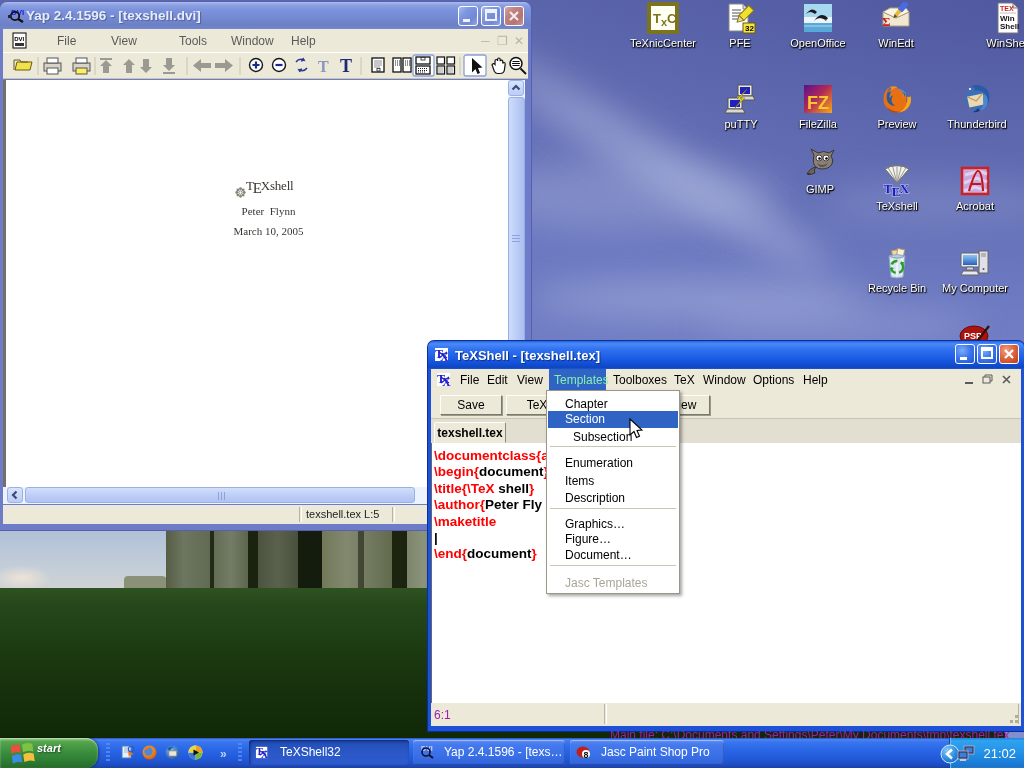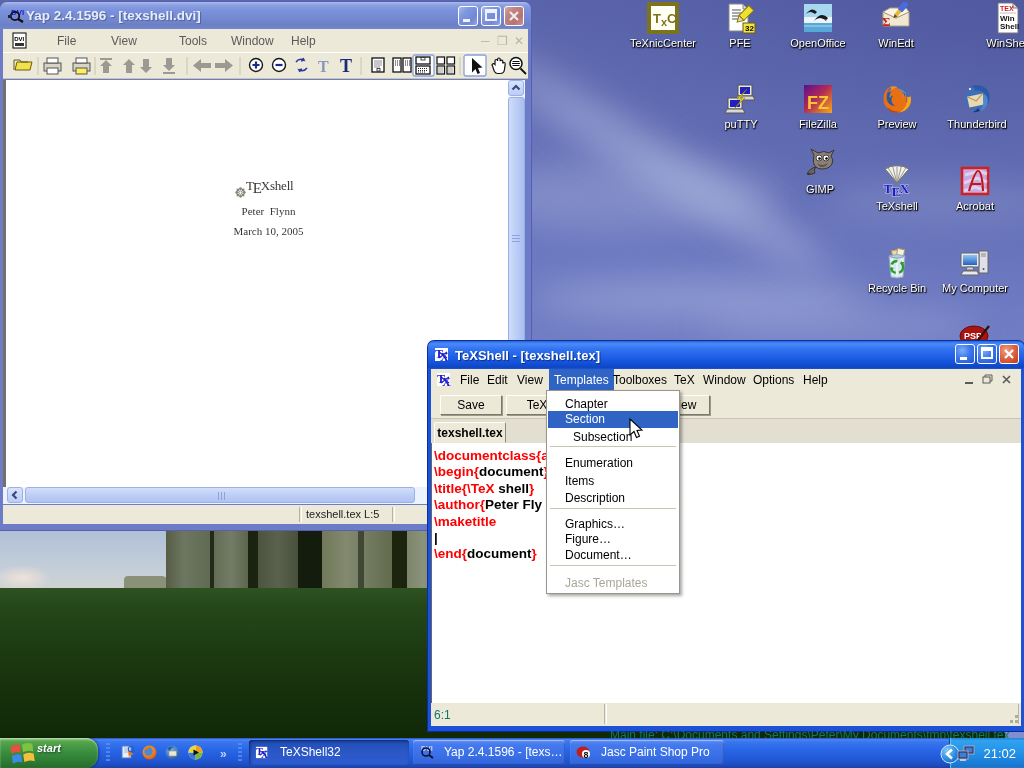--- a/index.html
+++ b/index.html
@@ -79,21 +79,21 @@
 #ts-menu { position:absolute; left:3px; top:28px; right:3px; height:22px; background:#ece9d8; font-size:12px; color:#000; }
 #ts-menu span { position:absolute; top:4px; }
 #ts-tools { position:absolute; left:3px; top:50px; right:3px; height:28px; background:#ece9d8; border-bottom:1px solid #c9c5b2; }
 .tsbtn { position:absolute; top:4px; height:20px; background:#ece9d8; border:1px solid; border-color:#fffdf4 #7a7a6a #7a7a6a #fffdf4; box-shadow:1px 1px 0 #9a9a8a; font-size:12px; text-align:center; color:#000; }
 #ts-tabrow { position:absolute; left:3px; top:78px; right:3px; height:24px; background:#e2ded0; }
 #ts-tab { position:absolute; left:3px; top:3px; width:72px; height:21px; background:#ece9d8; border:1px solid; border-color:#fff #8a8a7a transparent #fff; border-radius:2px 2px 0 0; font-size:12px; font-weight:bold; text-align:center; padding-top:3px; }
 #ts-edit { position:absolute; left:3px; top:102px; right:3px; bottom:28px; background:#fff; overflow:hidden; border-left:1px solid #6a685a;
   font-family:"Liberation Sans", sans-serif; font-weight:bold; font-size:13.5px; }
 #ts-edit .ln { position:absolute; left:2px; white-space:pre; }
 #ts-edit .r { color:#f00; } #ts-edit .k { color:#000000; }
-#ts-status { position:absolute; left:3px; bottom:5px; right:3px; height:23px; background:#ece9d8; font-size:12px; color:#0f766e; }
+#ts-status { position:absolute; left:3px; bottom:5px; right:3px; height:23px; background:#ece9d8; font-size:12px; color:#a21caf; }
 #ts-bot { position:absolute; left:0; bottom:0; width:100%; height:5px; background:#1c51d8; }
 
 
 #tmenu { position:absolute; left:546px; top:390px; width:134px; height:204px; background:#fff;
   border:1px solid #9a978a; box-shadow:2px 2px 3px rgba(0,0,0,.35); font-size:12px; color:#000; z-index:60; }
 #tmenu .mi { position:absolute; left:18px; white-space:nowrap; }
 #tmenu .hl { position:absolute; left:1px; right:1px; height:17px; background:#2f63c4; }
 #tmenu .sep { position:absolute; left:3px; right:3px; height:1px; background:#c8c5b2; }
 </style>
 </head>
@@ -506,21 +506,21 @@
   <div id="ts-menu">
     <svg style="position:absolute;left:6px;top:2px;" width="17" height="17" viewBox="0 0 17 17">
       <rect x="0" y="2" width="13" height="13" fill="#fff"></rect>
       <text x="0" y="12" font-size="12" font-weight="bold" fill="#2222cc" font-family="Liberation Serif">T</text>
       <text x="5" y="15" font-size="12" font-weight="bold" fill="#2222cc" font-family="Liberation Serif">X</text>
       <path d="M4 6 l8 6 M12 6 l-8 6" stroke="#2222cc" stroke-width="1.4" fill="none"></path>
     </svg>
     <span style="left:29px;">File</span>
       <span style="left:56px;">Edit</span>
       <span style="left:86px;">View</span>
-    <span style="left:118px;width:65px;top:0;height:22px;background:#2f63c4;color:#ffffff;padding:4px 12px 0 5px;">Templates</span>
+    <span style="left:118px;width:57px;top:0;height:22px;background:#2f63c4;color:#86efac;padding:4px 12px 0 5px;">Templates</span>
     <span style="left:182px;">Toolboxes</span>
       <span style="left:243px;">TeX</span>
       <span style="left:272px;">Window</span>
       <span style="left:322px;">Options</span>
       <span style="left:372px;">Help</span>
     <svg style="position:absolute;right:6px;top:4px;" width="52" height="14" viewBox="0 0 52 14">
       <rect x="2" y="9" width="8" height="2" fill="#5a5a5a"></rect>
       <g stroke="#5a5a5a" fill="none">
           <rect x="20" y="4" width="7" height="6"></rect>
           <path d="M22 4 v-2 h7 v6 h-2"></path>

